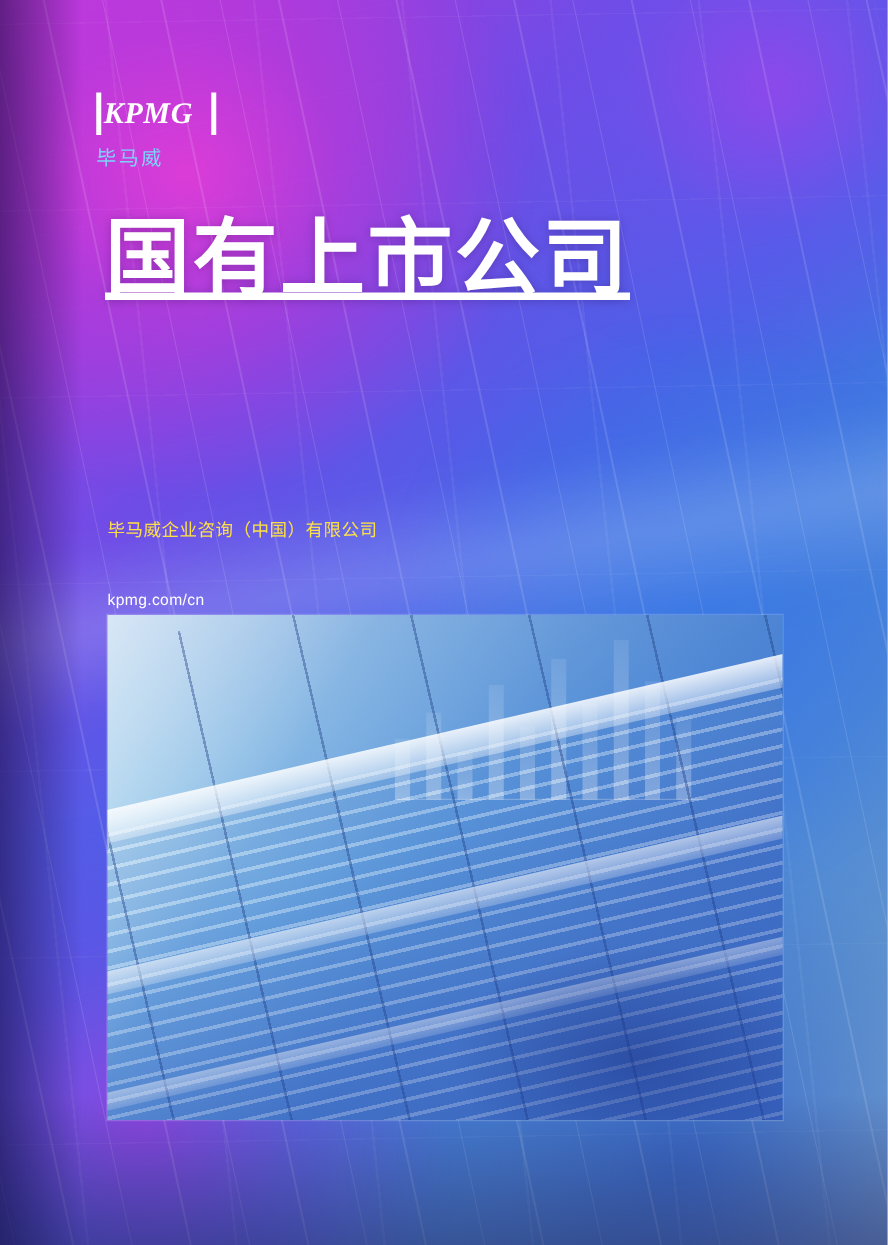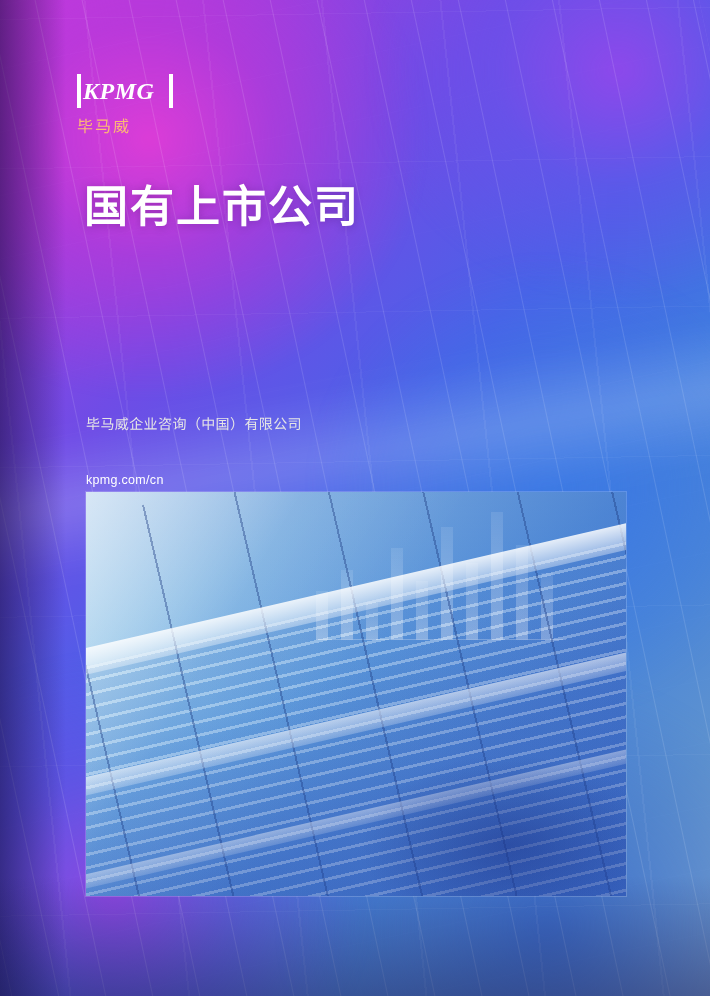--- a/index.html
+++ b/index.html
@@ -170,54 +170,55 @@
     font-size: 24px;
     letter-spacing: 0.5px;
     line-height: 28px;
     color: #ffffff;
   }
   .logo-cn {
     margin-top: 5px;
     font-size: 16px;
     letter-spacing: 2px;
     font-weight: 500;
-    color: #fdba74;
+    color: #7dd3fc;
   }
 
   
   .title-wrap {
     position: absolute;
     left: 84px;
     top: 176px;
     width: 560px;
     color: #ffffff;
   }
   .title-line {
-    font-size: 44px;
+    font-size: 68px;
     font-weight: bold;
     letter-spacing: 2px;
     line-height: 62px;
     text-shadow: 0 1px 8px rgba(30,10,70,0.25);
+    text-decoration: underline;
   }
   .subtitle {
     position: absolute;
     left: 85px;
     top: 348px;
     width: 560px;
     color: #ffffff;
     font-size: 25px;
     font-weight: bold;
     font-style: italic;
     letter-spacing: 1px;
   }
   .byline {
     position: absolute;
     left: 86px;
     top: 413px;
-    color: #e5e5e5;
+    color: #fde047;
     font-size: 14px;
     line-height: 22px;
     letter-spacing: 0.4px;
   }
   .weblink {
     position: absolute;
     left: 86px;
     top: 437px;
     color: #ffffff;
     font-size: 12.5px;

